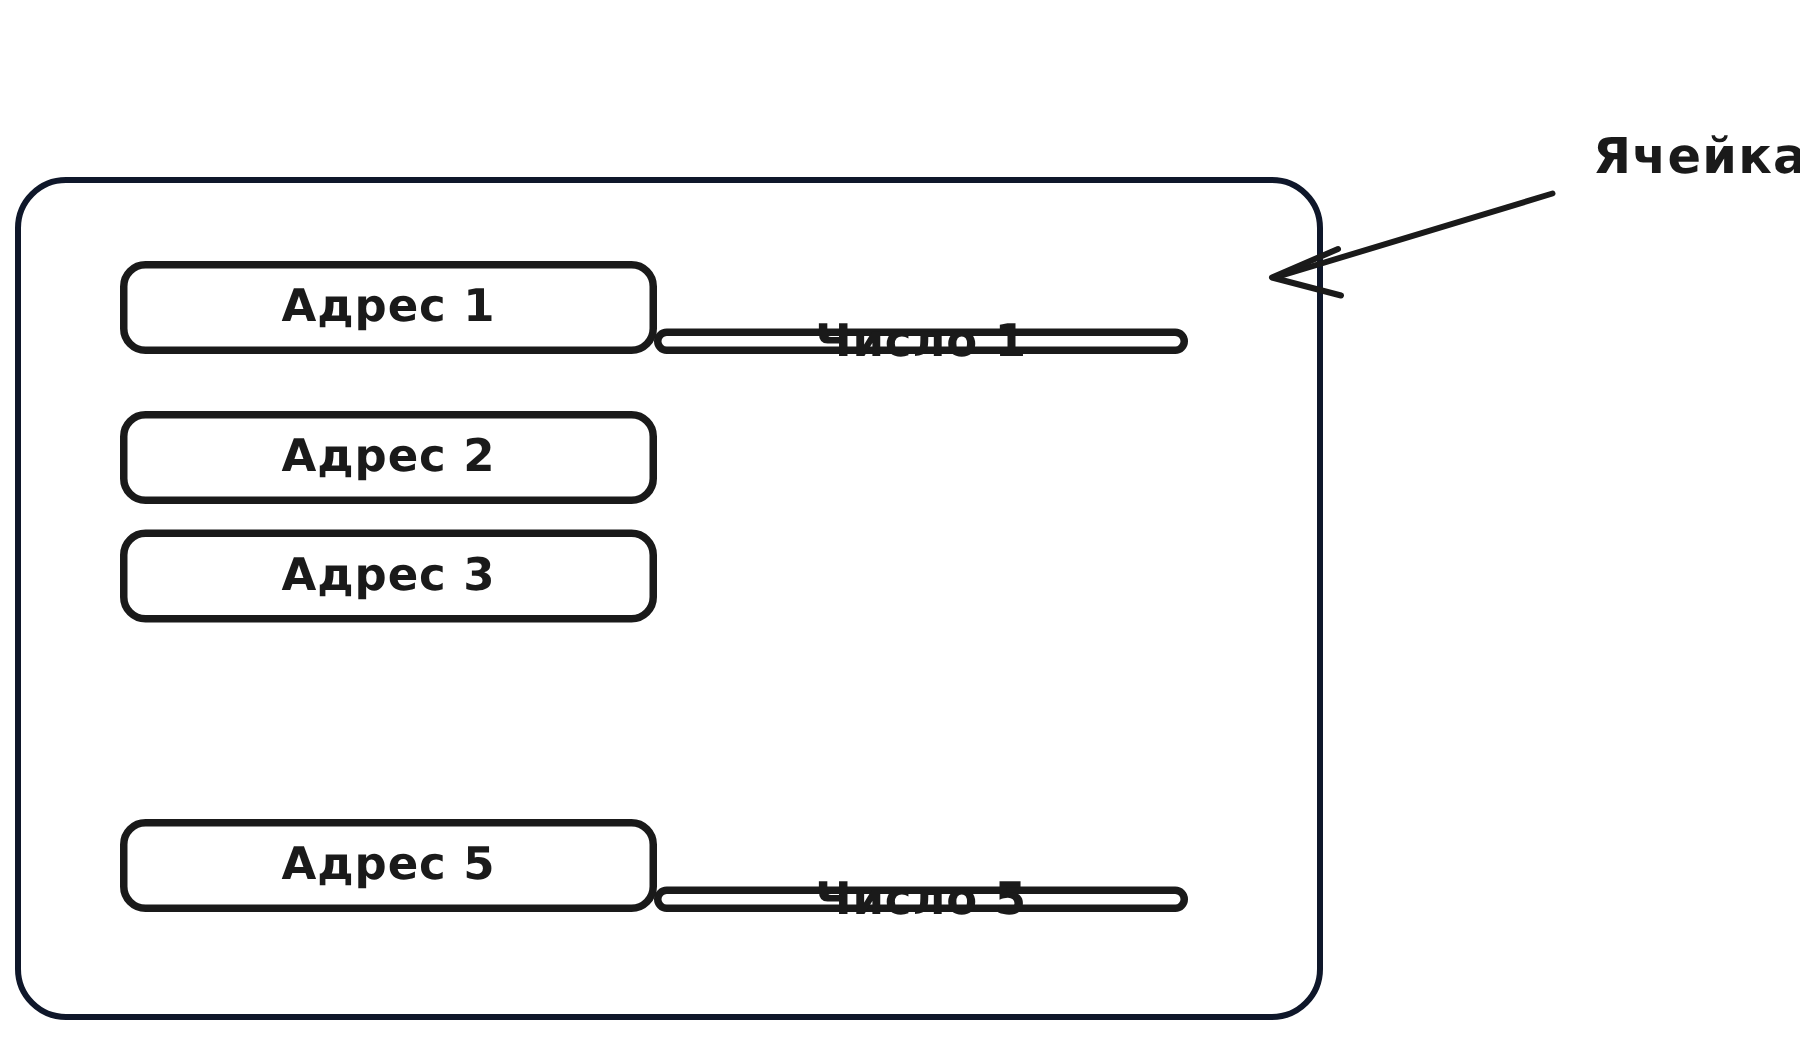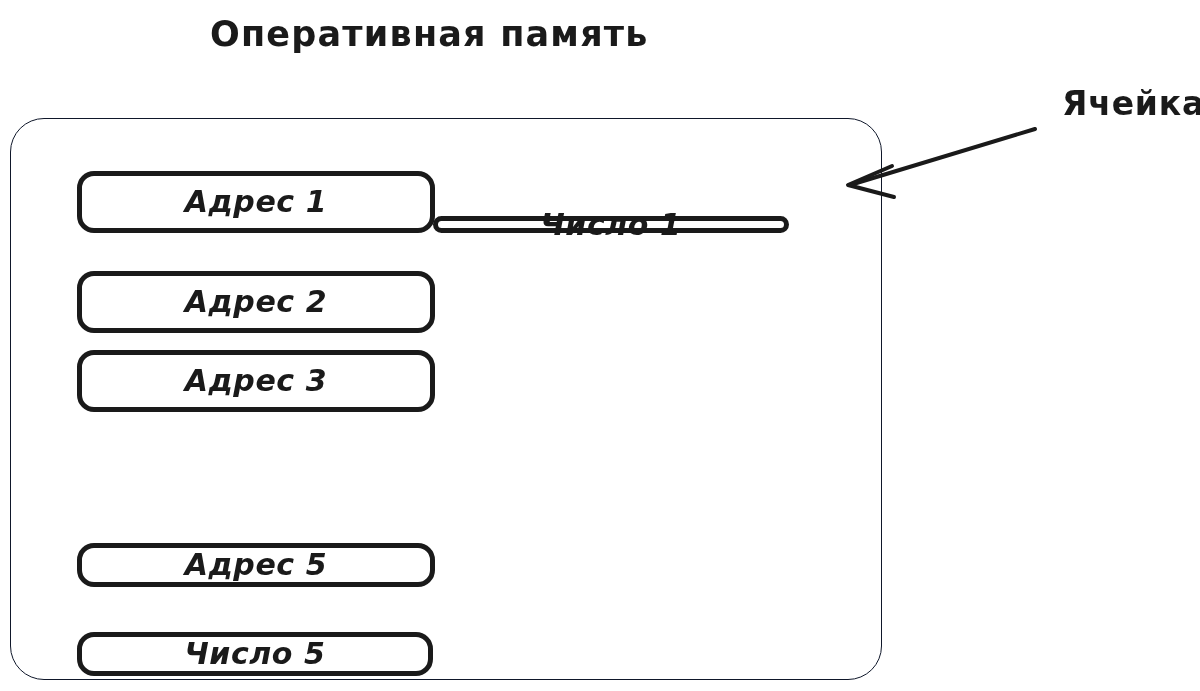--- a/index.html
+++ b/index.html
@@ -39,25 +39,24 @@
     white-space: nowrap;
   }
 
   
   .memory-container {
     position: absolute;
     left: 10px;
     top: 118px;
     width: 872px;
     height: 562px;
-    border: 1px solid #0f172a;
+    border: 4px solid #0f172a;
     border-radius: 34px;
     box-sizing: border-box;
     background: transparent;
-    font-style: italic;
   }
 
   
   .memory-rows {
     position: absolute;
     left: 0;
     top: 0;
     width: 872px;
     height: 562px;
   }
@@ -68,21 +67,21 @@
     height: 62px;
     width: 712px;
     display: flex;
     align-items: stretch;
   }
 
   .memory-row[data-row="0"] { top: 52px; }
   .memory-row[data-row="1"] { top: 152px; }
   .memory-row[data-row="2"] { top: 231px; border-radius: 11px; }
   .memory-row[data-row="3"] { top: 336px; }
-  .memory-row[data-row="4"] { top: 424px; flex-direction: column; }
+  .memory-row[data-row="4"] { top: 424px; }
 
   .cell {
     border: 5px solid #1a1a1a;
     border-radius: 17px;
     box-sizing: border-box;
     background: #ffffff;
     display: flex;
     align-items: center;
     justify-content: center;
     font-size: 30px;
@@ -123,21 +122,20 @@
     height: 100px;
     overflow: visible;
     pointer-events: none;
   }
 </style>
 </head>
 <body>
 
 <div id="diagram-root">
 
-  <div class="diagram-title">Оперативная память</div>
 
   <div class="memory-container">
 
     <div class="memory-rows">
 
       <div class="memory-row" data-row="0">
         <div class="cell cell-address">Адрес 1</div>
         <div class="cell cell-value">Число 1</div>
       </div>
 

